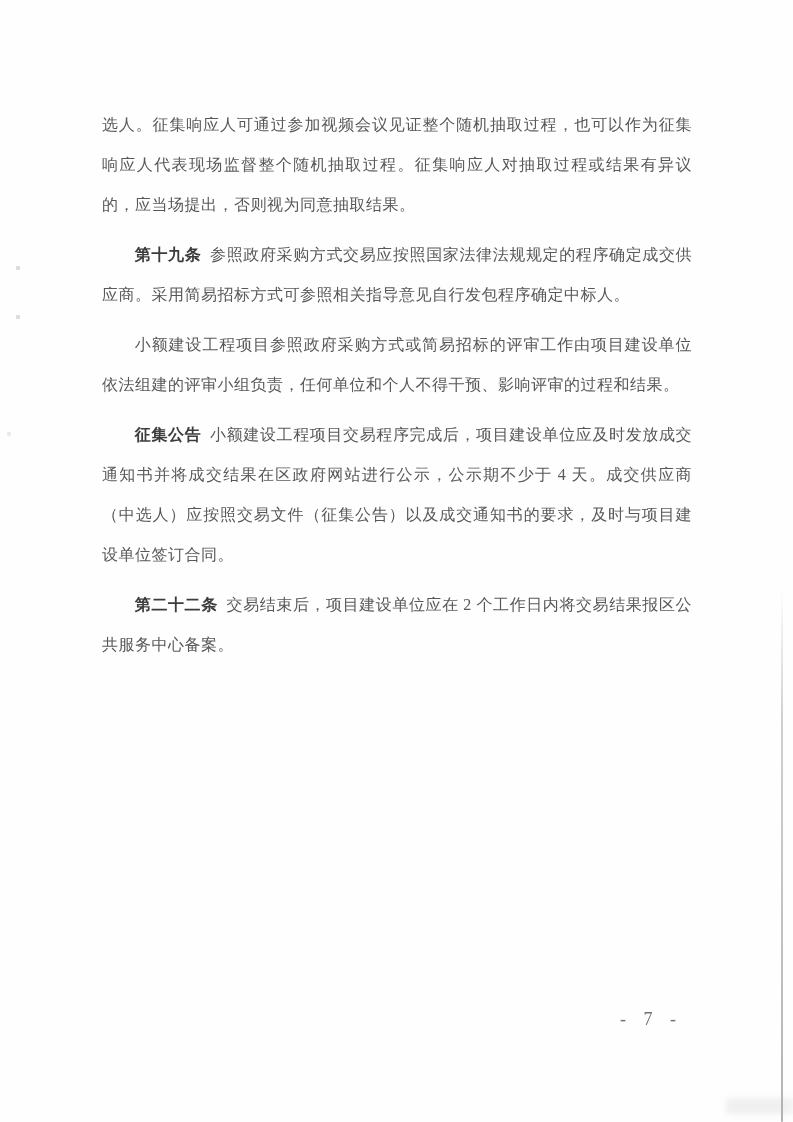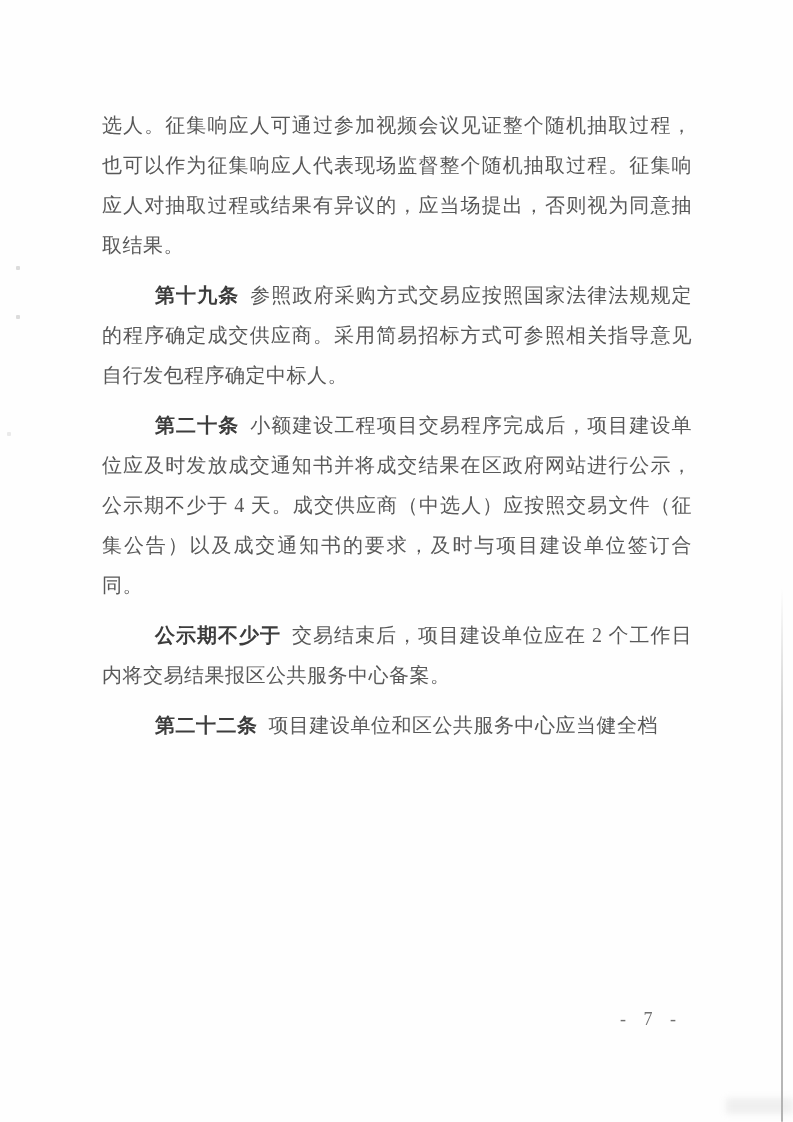--- a/index.html
+++ b/index.html
@@ -10,29 +10,29 @@
     overflow: hidden;
     font-family: "Liberation Serif", serif;
   }
   .page {
     position: absolute; inset: 0;
     background: #fefefe;
   }
   .textblock {
     position: absolute;
     left: 102px; top: 105px; width: 590px;
-    font-size: 20px; line-height: 40px;
+    font-size: 16px; line-height: 40px;
     color: #585858;
     text-align: justify;
     text-justify: inter-ideograph;
     letter-spacing: 0.5px;
   }
   .para { margin: 0 0 10px 0; text-indent: 2.05em; }
   .para.noindent { text-indent: 0; }
-  .term { font-weight: 700; color: #3c3c3c; margin-right: 0.55em; margin-left: 12px; }
+  .term { font-weight: 700; color: #3c3c3c; margin-right: 0.55em; }
   .term:empty { display: none; margin: 0; }
   .pagenum {
     position: absolute;
     left: 620px; top: 1006px;
     font-size: 18px; line-height: 26px;
     color: #707070;
     letter-spacing: 4px; word-spacing: 5px;
     font-family: "Liberation Serif", serif;
   }
   
@@ -61,26 +61,26 @@
 
 <div class="page">
 
   <main class="textblock">
 
     <p class="para noindent"><span>选人。征集响应人可通过参加视频会议见证整个随机抽取过程，也可以作为征集响应人代表现场监督整个随机抽取过程。征集响应人对抽取过程或结果有异议的，应当场提出，否则视为同意抽取结果。</span></p>
 
 
     <p class="para"><b class="term">第十九条</b><span>参照政府采购方式交易应按照国家法律法规规定的程序确定成交供应商。采用简易招标方式可参照相关指导意见自行发包程序确定中标人。</span></p>
 
+    <p class="para"><span>小额建设工程项目参照政府采购方式或简易招标的评审工作由项目建设单位依法组建的评审小组负责，任何单位和个人不得干预、影响评审的过程和结果。</span></p>
 
-    <p class="para"><b class="term">第二十条</b><span>小额建设工程项目交易程序完成后，项目建设单位应及时发放成交通知书并将成交结果在区政府网站进行公示，公示期不少于 4 天。成交供应商（中选人）应按照交易文件（征集公告）以及成交通知书的要求，及时与项目建设单位签订合同。</span></p>
+    <p class="para"><b class="term">征集公告</b><span>小额建设工程项目交易程序完成后，项目建设单位应及时发放成交通知书并将成交结果在区政府网站进行公示，公示期不少于 4 天。成交供应商（中选人）应按照交易文件（征集公告）以及成交通知书的要求，及时与项目建设单位签订合同。</span></p>
 
-    <p class="para"><b class="term">公示期不少于</b><span>交易结束后，项目建设单位应在 2 个工作日内将交易结果报区公共服务中心备案。</span></p>
+    <p class="para"><b class="term">第二十二条</b><span>交易结束后，项目建设单位应在 2 个工作日内将交易结果报区公共服务中心备案。</span></p>
 
-    <p class="para"><b class="term">第二十二条</b><span>项目建设单位和区公共服务中心应当健全档</span></p>
 
   </main>
 
   <div class="pagenum">- 7 -</div>
 
   <div class="scan-edge-line"></div>
   <div class="scan-smudge"></div>
   <div class="speck s1"></div>
   <div class="speck s2"></div>
   <div class="speck s3"></div>

